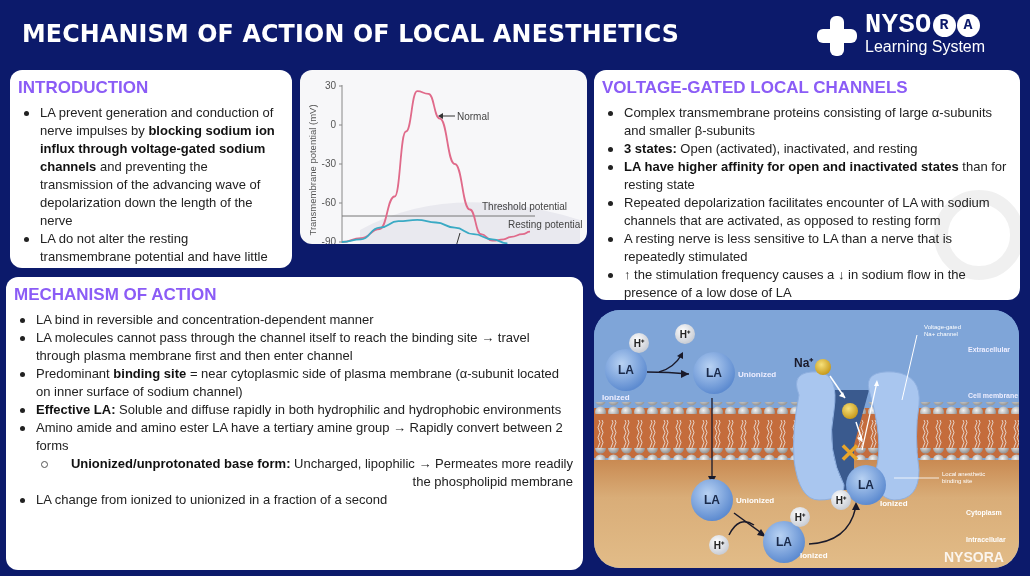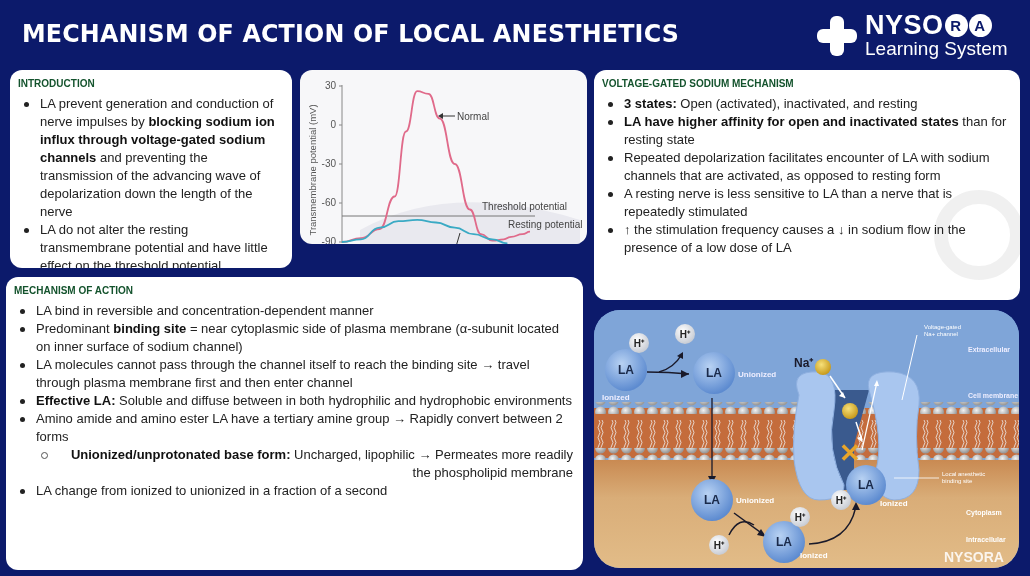--- a/index.html
+++ b/index.html
@@ -18,36 +18,36 @@
   }
   .logo { position: absolute; left: 815px; top: 10px; width: 200px; height: 50px; }
   .logo-cross { position: absolute; left: 2px; top: 6px; width: 40px; height: 40px; }
   .logo-cross::before, .logo-cross::after {
     content: ""; position: absolute; background: #fff; border-radius: 6px;
   }
   .logo-cross::before { left: 13px; top: 0; width: 14px; height: 40px; }
   .logo-cross::after { left: 0; top: 13px; width: 40px; height: 14px; }
   .logo-brand {
     position: absolute; left: 50px; top: 0; color: #fff; font-size: 27px; font-weight: bold;
-    letter-spacing: 0.5px; display: flex; align-items: center; line-height: 30px;
+    letter-spacing: 0.5px; display: flex; align-items: center; line-height: 30px; font-family: Liberation Mono, monospace;
   }
   .logo-brand .ra {
     display: inline-flex; gap: 1px; margin-left: 1px;
   }
   .logo-brand .ra span {
     display: inline-block; width: 23px; height: 23px; border-radius: 50%;
     background: #fff; color: #0c1a6b; font-size: 15px; text-align: center; line-height: 23px;
   }
-  .logo-sub { position: absolute; left: 50px; top: 28px; color: #fff; font-size: 19px; }
+  .logo-sub { position: absolute; left: 50px; top: 28px; color: #fff; font-size: 16px; }
 
   .card {
     position: absolute; background: #ffffff; border-radius: 12px; overflow: hidden;
   }
   .card h2 {
-    color: #14532d; font-size: 10px; font-weight: bold; margin-bottom: 6px;
+    color: #8b5cf6; font-size: 17px; font-weight: bold; margin-bottom: 6px;
   }
   .card ul { list-style: none; }
   .card li { position: relative; padding-left: 22px; font-size: 13px; line-height: 18px; color: #222; }
   .card li::before {
     content: ""; position: absolute; left: 6px; top: 7px; width: 5px; height: 5px;
     background: #222; border-radius: 50%;
   }
   .card li.sub { padding-left: 44px; text-align: right; }
   .card li.sub::before {
     left: 27px; top: 6px; width: 5px; height: 5px; background: transparent;
@@ -116,38 +116,39 @@
     <path d="M138 46 l5 -3 l0 6 z" fill="#333"></path>
     <text x="157" y="50" font-size="10" fill="#444" font-family="Liberation Sans, sans-serif">Normal</text>
     <text x="182" y="140" font-size="10" fill="#444" font-family="Liberation Sans, sans-serif">Threshold potential</text>
     <text x="208" y="158" font-size="10" fill="#444" font-family="Liberation Sans, sans-serif">Resting potential</text>
     <line x1="155" y1="180" x2="160" y2="163" stroke="#333" stroke-width="1"></line>
     <text x="136" y="192" font-size="10" fill="#444" font-family="Liberation Sans, sans-serif">Local anesthetic</text>
   </svg>
 </div>
 
 <div class="card" id="vgsc">
-  <h2>VOLTAGE-GATED SODIUM MECHANISM</h2>
+  <h2>VOLTAGE-GATED LOCAL CHANNELS</h2>
   <ul>
+    <li><span>Complex transmembrane proteins consisting of large α-subunits and smaller β-subunits</span></li>
     <li><b>3 states:</b><span> Open (activated), inactivated, and resting</span></li>
     <li><b>LA have higher affinity for open and inactivated states</b><span> than for resting state</span></li>
     <li><span>Repeated depolarization facilitates encounter of LA with sodium channels that are activated, as opposed to resting form</span></li>
     <li><span>A resting nerve is less sensitive to LA than a nerve that is repeatedly stimulated</span></li>
     <li><span>↑ the stimulation frequency causes a ↓ in sodium flow in the presence of a low dose of LA</span></li>
   </ul>
   <div class="wm" style="left:340px;top:120px;width:90px;height:90px;border:14px solid #000;border-radius:50%;"></div>
 </div>
 
 <div class="card" id="moa">
   <h2>MECHANISM OF ACTION</h2>
   <ul>
     <li><span>LA bind in reversible and concentration-dependent manner</span></li>
+    <li><span>LA molecules cannot pass through the channel itself to reach the binding site → travel through plasma membrane first and then enter channel</span></li>
     <li><span>Predominant </span><b>binding site</b><span> = near cytoplasmic side of plasma membrane (α-subunit located on inner surface of sodium channel)</span></li>
-    <li><span>LA molecules cannot pass through the channel itself to reach the binding site → travel through plasma membrane first and then enter channel</span></li>
-    <li><b>Effective LA:</b><span> Soluble and diffuse between in both hydrophilic and hydrophobic environments</span></li>
+    <li><b>Effective LA:</b><span> Soluble and diffuse rapidly in both hydrophilic and hydrophobic environments</span></li>
     <li><span>Amino amide and amino ester LA have a tertiary amine group → Rapidly convert between 2 forms</span></li>
     <li class="sub"><b>Unionized/unprotonated base form:</b><span> Uncharged, lipophilic → Permeates more readily the phospholipid membrane</span></li>
     <li><span>LA change from ionized to unionized in a fraction of a second</span></li>
   </ul>
 </div>
 
 <div class="card" id="diagram">
   <svg width="425" height="258" viewBox="0 0 425 258" font-family="Liberation Sans, sans-serif">
     <defs>
       <linearGradient id="cyto" x1="0" y1="0" x2="0" y2="1">

